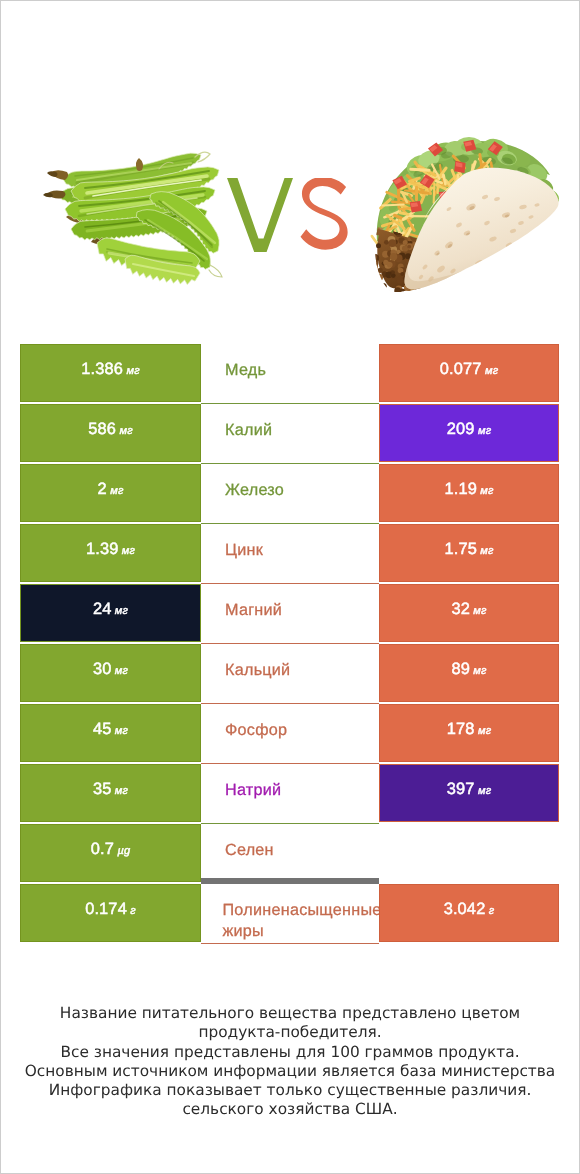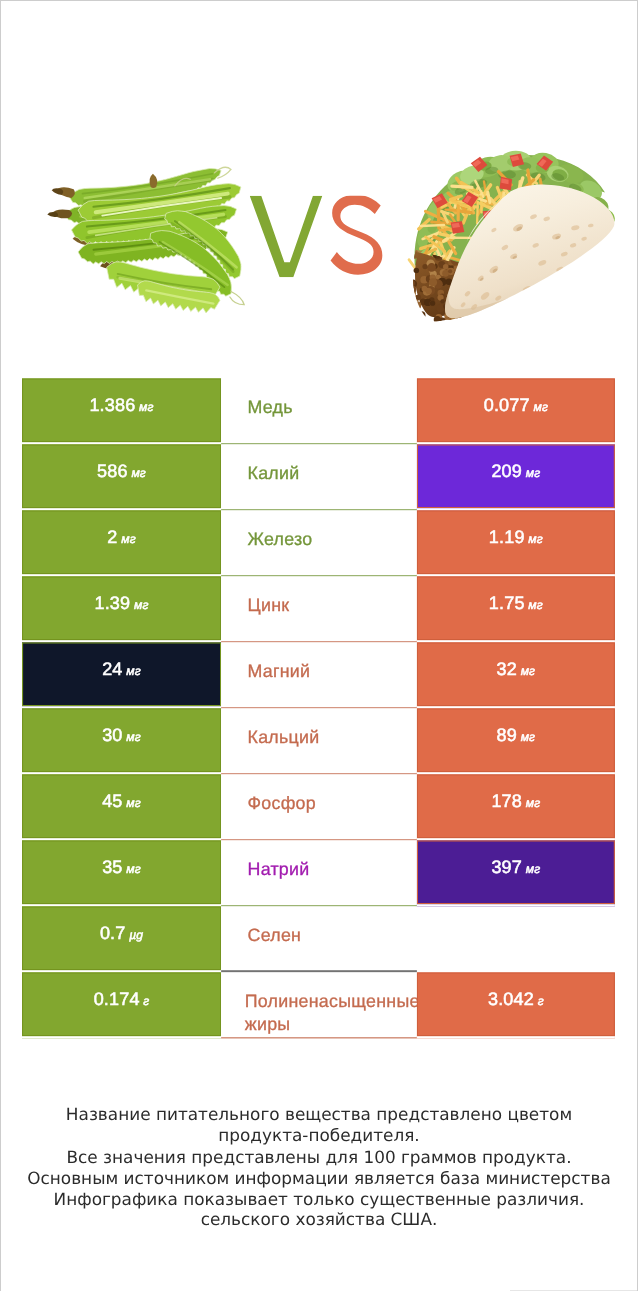--- a/index.html
+++ b/index.html
@@ -613,21 +613,21 @@
           <span class="lbl" style="color:#a21caf">Натрий</span>
         </div>
         <div class="cell right" style="background:#4c1d95;box-shadow:inset 0 0 0 1px #cf5f3c">
           <span class="val"><span>397</span><span class="u">мг</span></span>
         </div>
       </div>
       <div class="row">
         <div class="cell left" style="background:#82a72f;box-shadow:inset 0 0 0 1px #74941f">
           <span class="val"><span>0.7</span><span class="u">µg</span></span>
         </div>
-        <div class="cell mid" style="border-bottom:2px solid #737373">
+        <div class="cell mid" style="border-bottom:6px solid #737373">
           <span class="lbl" style="color:#c46b4f">Селен</span>
         </div>
       </div>
       <div class="row">
         <div class="cell left" style="background:#82a72f;box-shadow:inset 0 0 0 1px #74941f">
           <span class="val"><span>0.174</span><span class="u">г</span></span>
         </div>
         <div class="cell mid" style="border-bottom:1px solid #c46b4f">
           <span class="lbl" style="color:#c46b4f">Полиненасыщенные жиры</span>
         </div>

